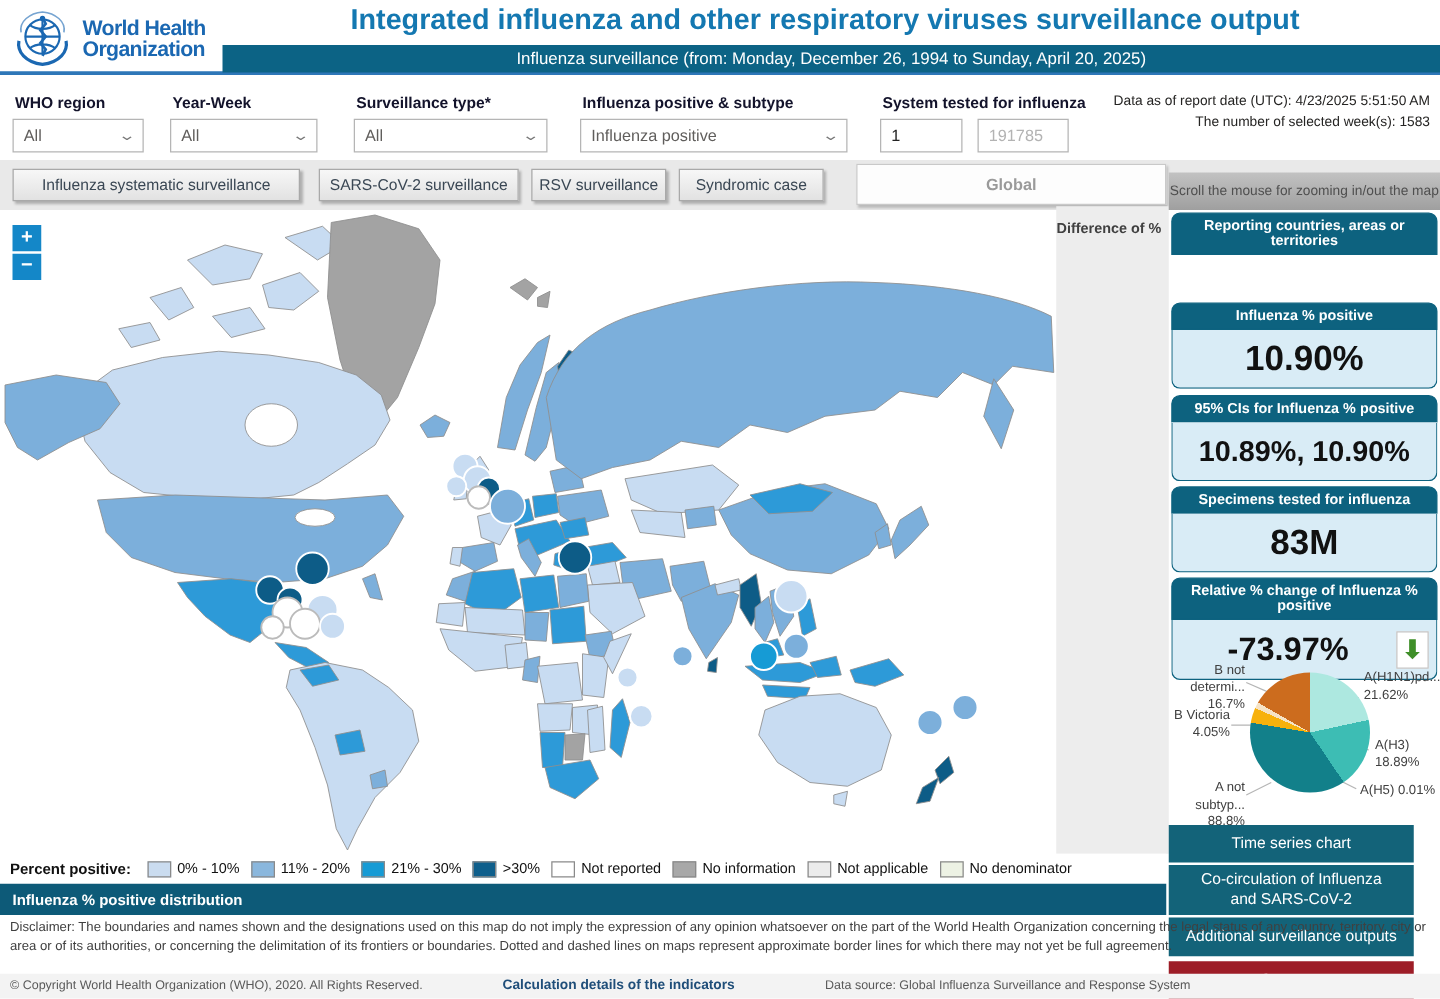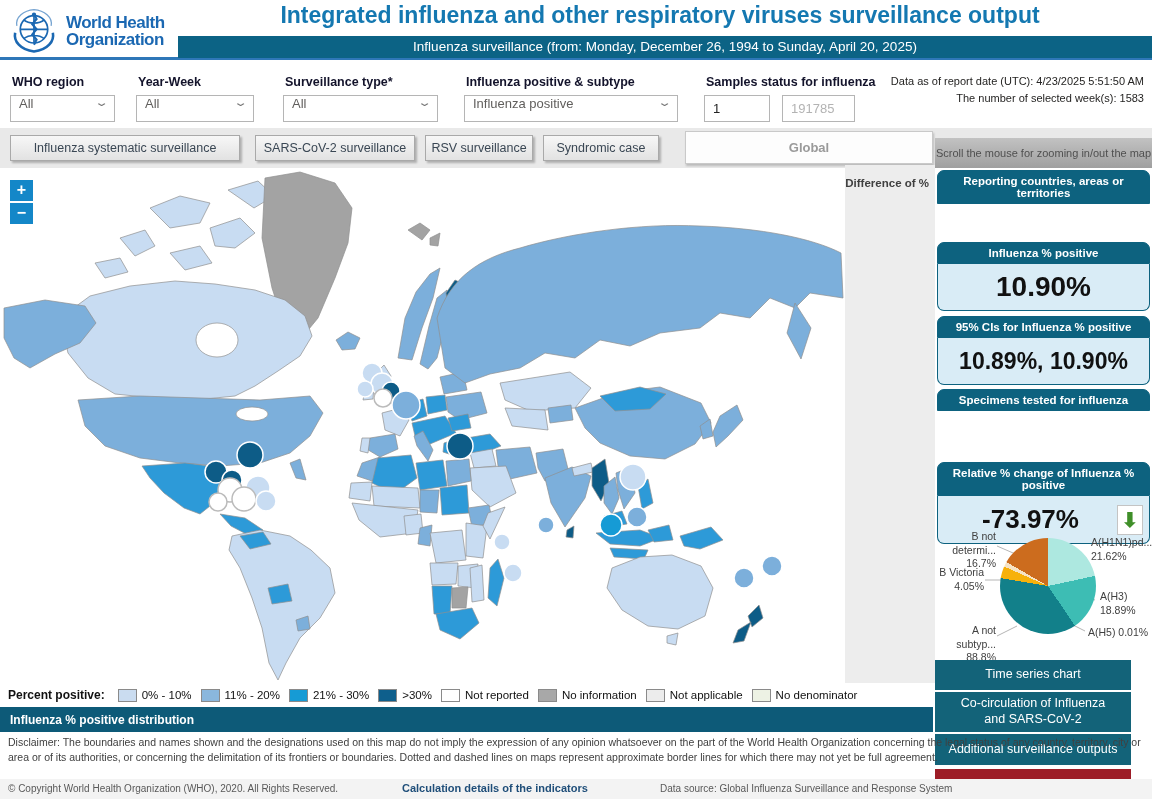--- a/index.html
+++ b/index.html
@@ -11,21 +11,21 @@
   #header { left:0; top:0; width:1152px; height:60px; background:#fff; border-bottom:3px solid #2e77b8; }
   #who-logo { left:8px; top:6px; width:170px; height:50px; display:flex; align-items:center; gap:6px; }
   #who-emblem { width:52px; height:48px; }
   #who-logotext { color:#1b68b2; font-weight:bold; font-size:17px; line-height:1.0; letter-spacing:-0.5px; }
   #page-title { left:180px; top:2px; width:960px; height:34px; text-align:center; color:#1478b1; font-weight:bold; font-size:23px; }
   #sub-banner { left:178px; top:36px; width:974px; height:22px; background:#0c6385; color:#fff; font-size:13.5px; text-align:center; line-height:22px; }
 
   
   #filters { left:0; top:63px; width:1152px; height:65px; background:#fff; }
   .f-label { position:absolute; top:12px; font-size:12.5px; font-weight:bold; color:#13132b; }
-  .dropdown { position:absolute; top:32px; height:27px; border:1px solid #b5b5b5; background:#fff; font-size:13px; color:#605e5c; display:flex; align-items:flex-start; padding:0 8px; justify-content:space-between; }
+  .dropdown { position:absolute; top:32px; height:27px; border:1px solid #b5b5b5; background:#fff; font-size:13px; color:#605e5c; display:flex; align-items:center; padding:0 8px; justify-content:space-between; }
   .chev { color:#777; font-size:11px; transform:scaleX(1.6); margin-left:6px; }
   .num-input { position:absolute; top:32px; height:27px; border:1px solid #b5b5b5; background:#fff; font-size:13px; display:flex; align-items:center; padding:0 8px; }
   #report-meta { right:8px; top:10px; width:320px; text-align:right; font-size:11px; color:#252423; line-height:1.55; }
 
   
   #tabbar { left:0; top:128px; width:1152px; height:40px; background:#e9e9e9; }
   .tabbtn { position:absolute; top:7px; height:26px; background:linear-gradient(#f7f7f7,#e2e2e2); border:1px solid #a9a9a9; box-shadow:2px 2px 2px rgba(0,0,0,0.25); color:#3a4754; font-size:12.5px; display:flex; align-items:center; justify-content:center; cursor:pointer; }
   #global-btn { position:absolute; left:685px; top:3px; width:248px; height:33px; background:#fdfdfd; border:1px solid #c9c9c9; box-shadow:1px 2px 2px rgba(0,0,0,0.2); color:#9a9a9a; font-weight:bold; font-size:13px; display:flex; align-items:center; justify-content:center; }
 
   
@@ -122,21 +122,21 @@
     <div class="f-label" style="left:285px;">Surveillance type*</div>
     <div class="dropdown" style="left:283px; width:155px;">
       <span>All</span>
         <span class="chev">⌄</span>
     </div>
     <div class="f-label" style="left:466px;">Influenza positive &amp; subtype</div>
     <div class="dropdown" style="left:464px; width:214px;">
       <span>Influenza positive</span>
         <span class="chev">⌄</span>
     </div>
-    <div class="f-label" style="left:706px;">Samples status for influenza</div>
+    <div class="f-label" style="left:706px;">System tested for influenza</div>
     <div class="num-input" style="left:704px; width:66px; color:#222;">1</div>
     <div class="num-input" style="left:782px; width:73px; color:#b3b3b3;">191785</div>
     <div id="report-meta" class="abs">
       <div>Data as of report date (UTC): 4/23/2025 5:51:50 AM</div>
       <div>The number of selected week(s): 1583</div>
     </div>
   </div>
 
   <div id="tabbar" class="abs">
     <div class="tabbtn" style="left:10px; width:230px;">Influenza systematic surveillance</div>
@@ -305,20 +305,21 @@
     <div id="kpi-1" class="kpi">
       <div class="khdr">Influenza % positive</div>
       <div class="kbody">10.90%</div>
     </div>
     <div id="kpi-2" class="kpi">
       <div class="khdr">95% CIs for Influenza % positive</div>
       <div class="kbody">10.89%, 10.90%</div>
     </div>
     <div id="kpi-3" class="kpi">
       <div class="khdr">Specimens tested for influenza</div>
+      <div class="kbody">83M</div>
     </div>
     <div id="kpi-4" class="kpi">
       <div class="khdr">Relative % change of Influenza % positive</div>
       <div class="kbody">
         <span style="margin-right:26px;">-73.97%</span>
         <span id="trend-box">
             <span id="trend-arrow">⬇</span>
           </span>
       </div>
     </div>

